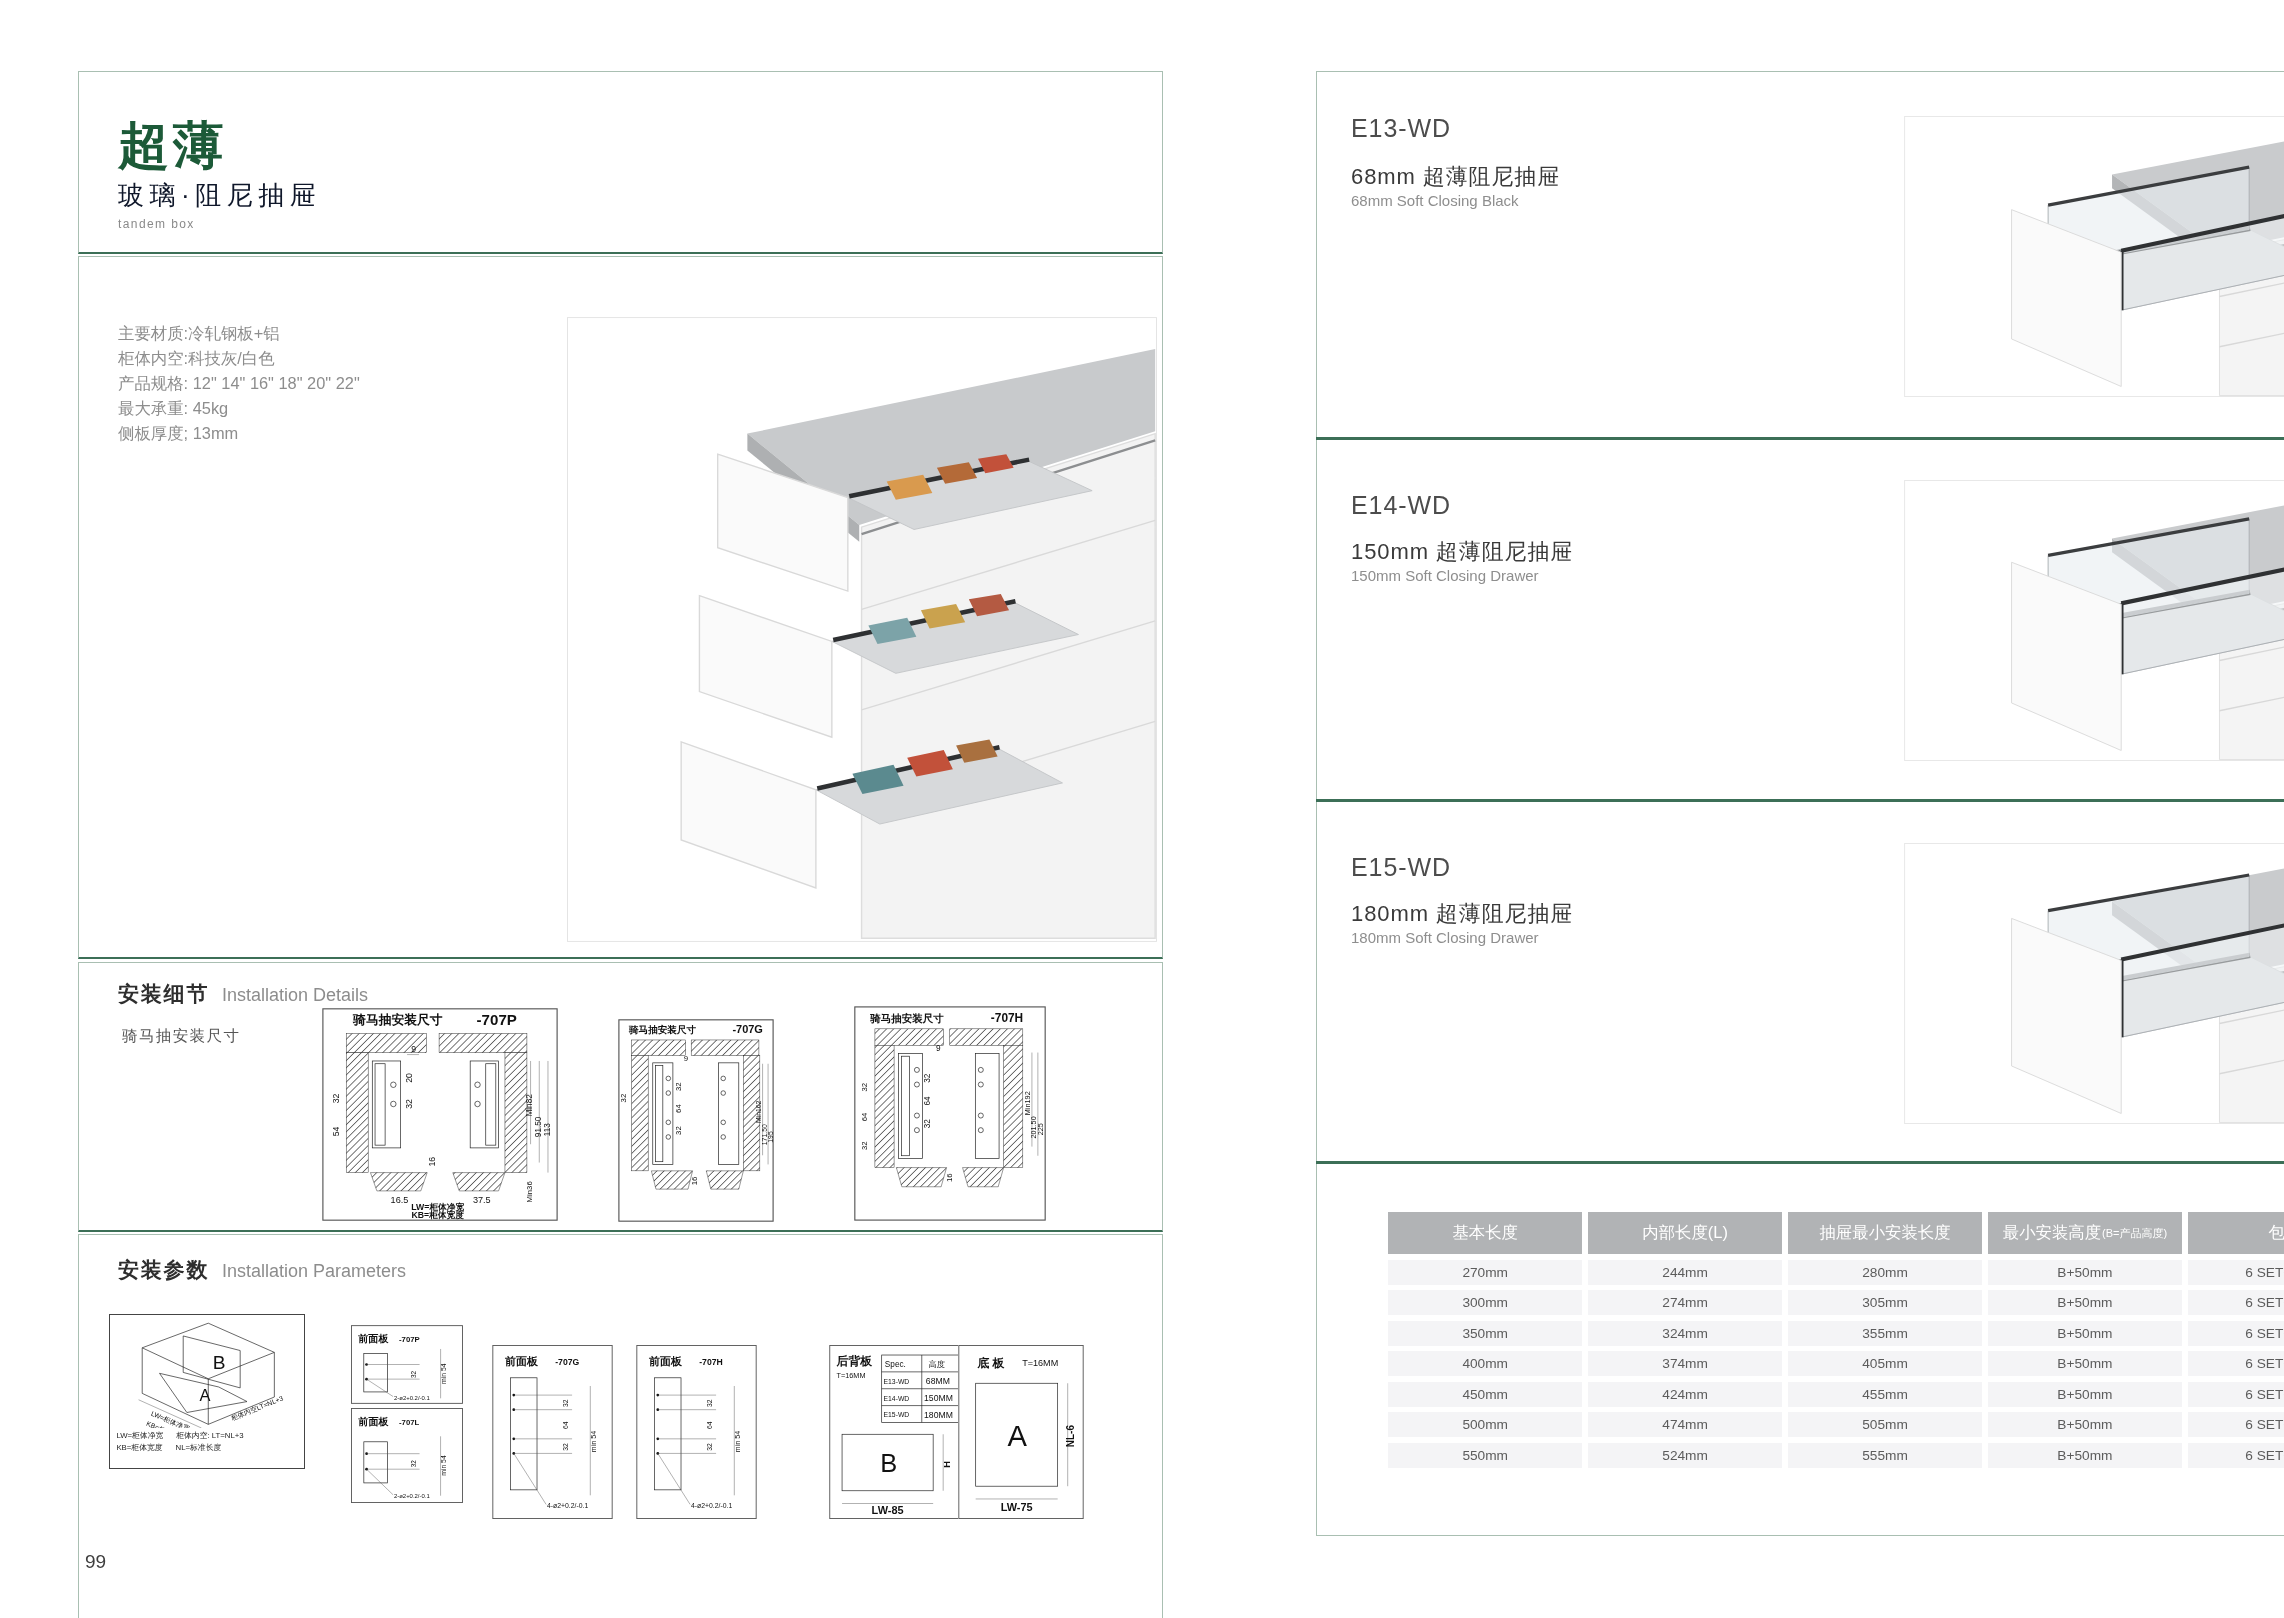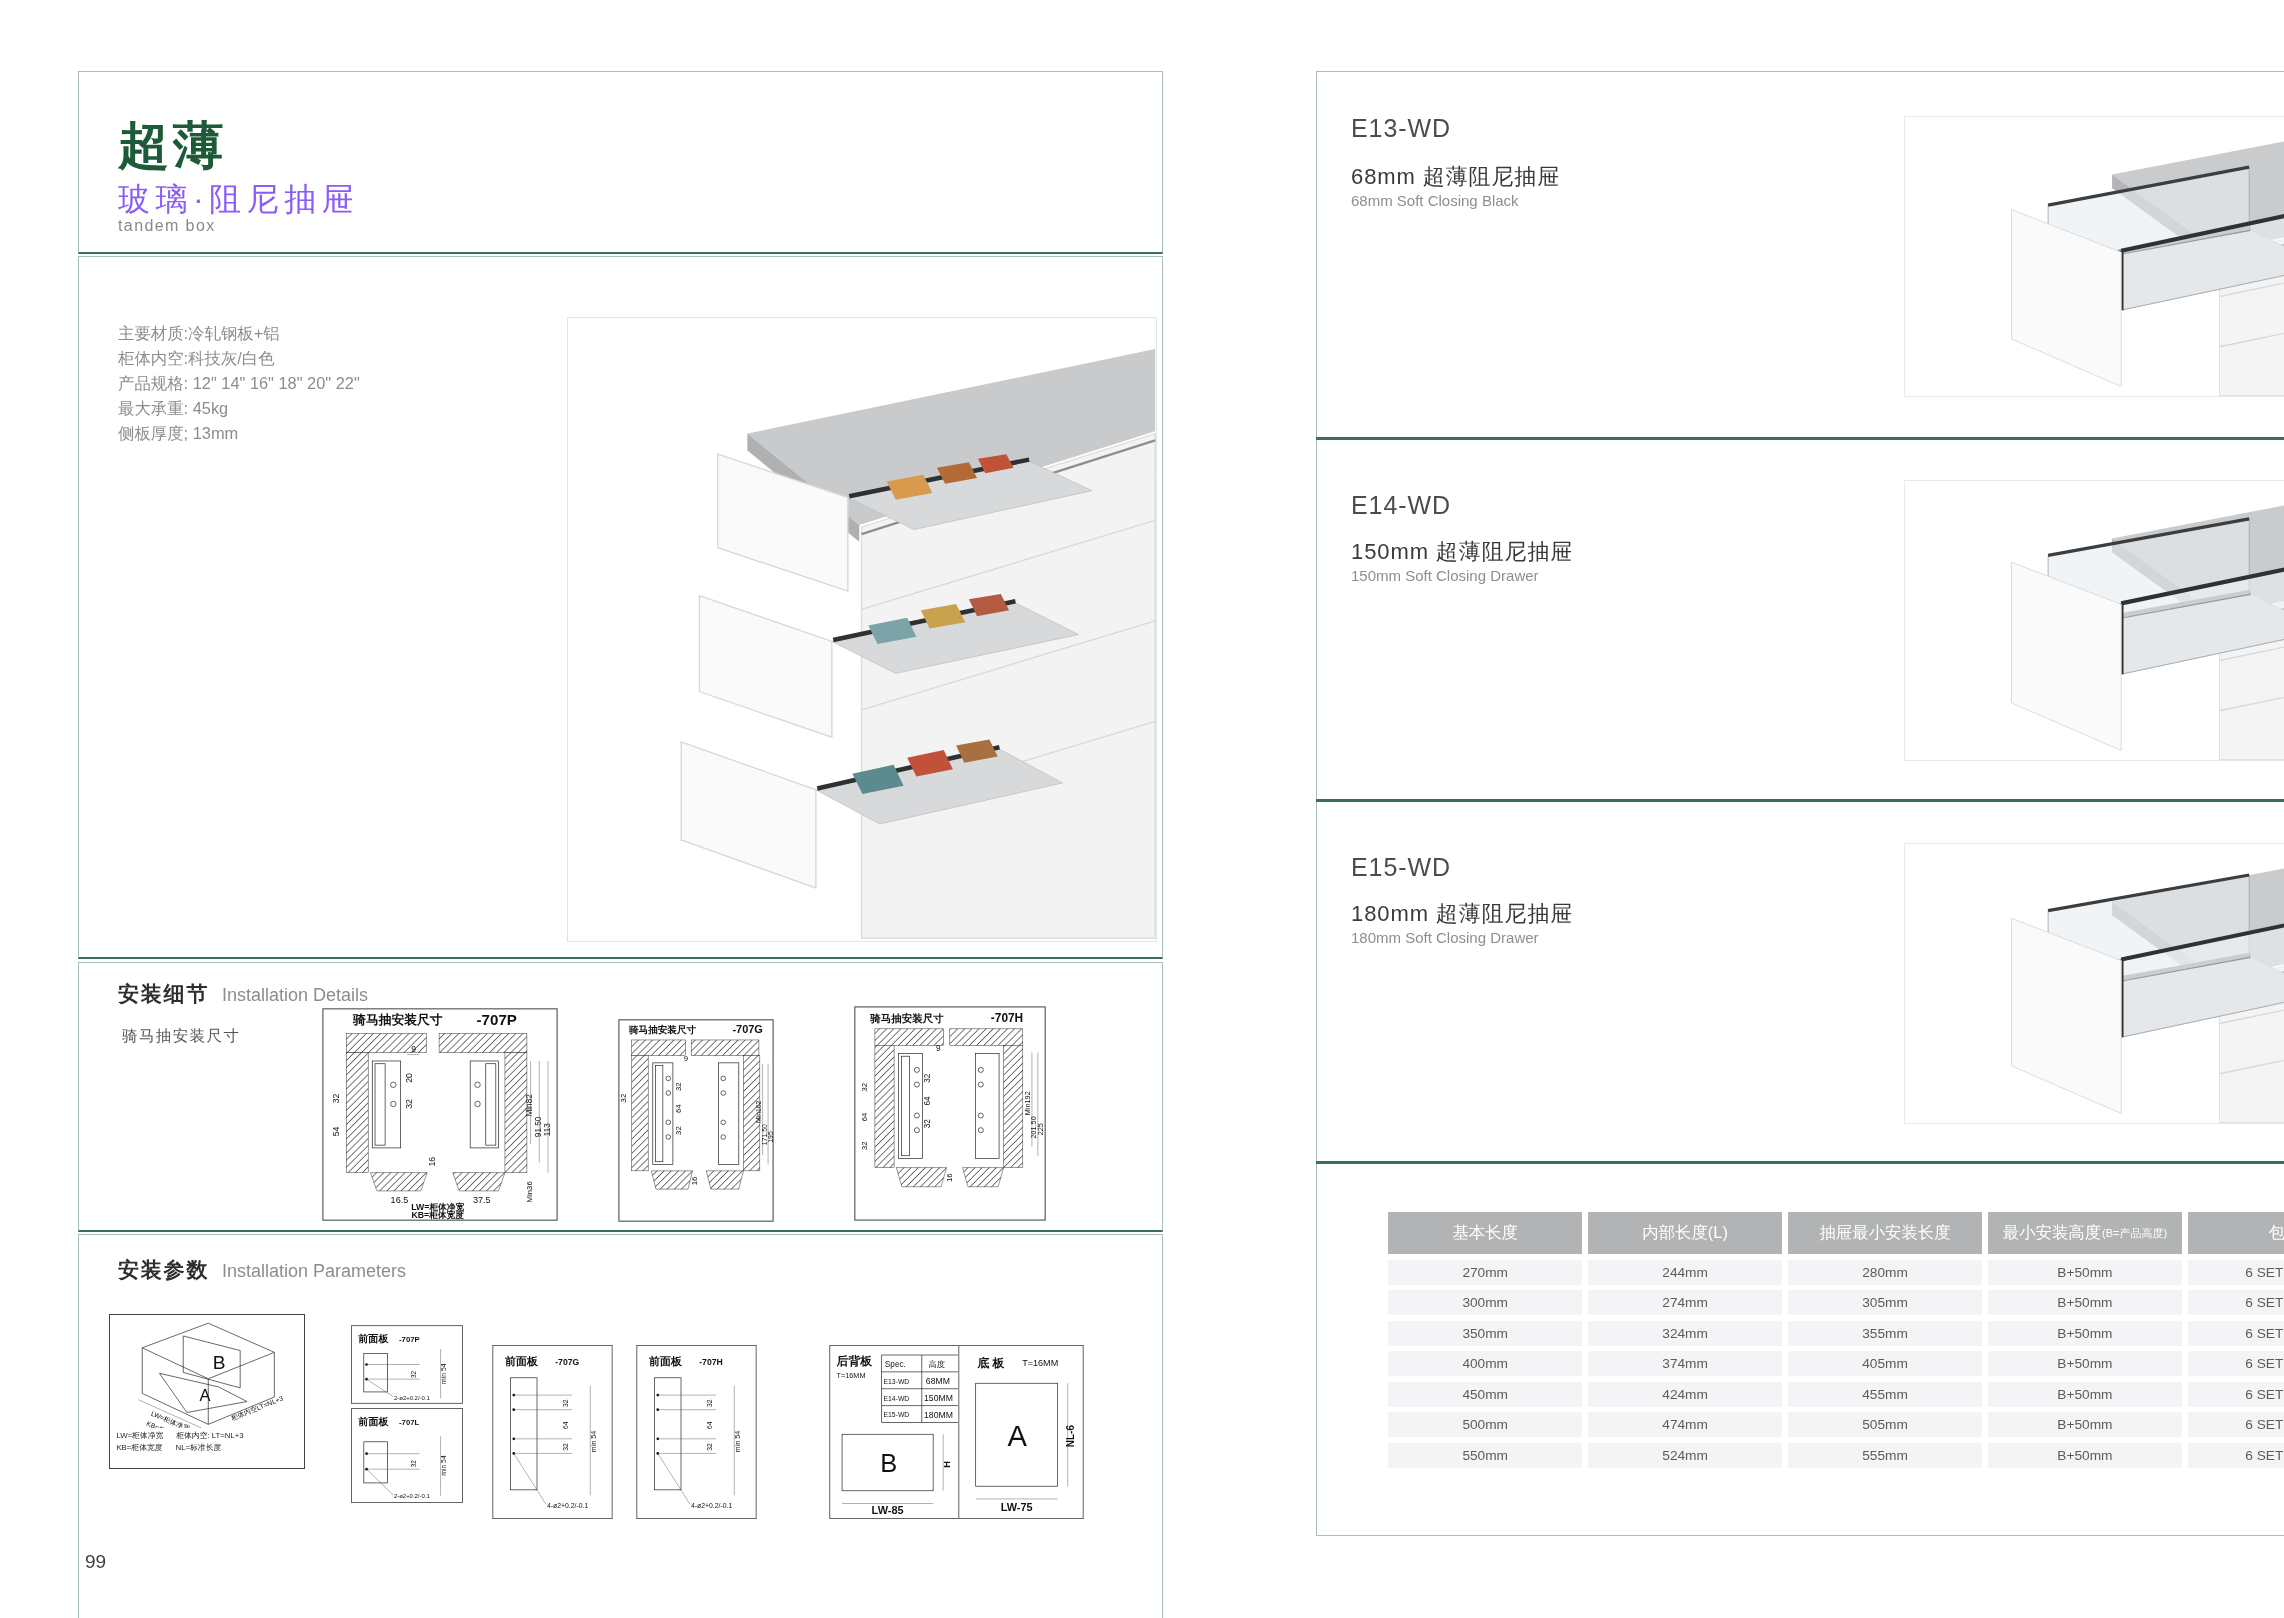--- a/index.html
+++ b/index.html
@@ -3,22 +3,22 @@
 <meta charset="utf-8">
 <style>
   html,body{margin:0;padding:0;background:#fff;}
   .sheet{position:relative;width:2482px;height:1618px;background:#ffffff;overflow:hidden;
          font-family:"Liberation Sans","DejaVu Sans",sans-serif;color:#333;}
   .box{position:absolute;background:#fff;border:1.4px solid #a9bfb2;box-sizing:border-box;}
   .greenline{position:absolute;left:-1.4px;right:-1.4px;height:2.7px;background:#3c6f57;}
   .abs{position:absolute;}
   
   .t-main{font-size:51px;font-weight:bold;color:#1c5a38;letter-spacing:3.7px;}
-  .t-sub{font-size:32px;color:#8b5cf6;letter-spacing:5.5px;}
-  .t-tag{font-size:16px;color:#8a8a8a;letter-spacing:1.4px;}
+  .t-sub{font-size:26px;color:#0f172a;letter-spacing:5.5px;}
+  .t-tag{font-size:12px;color:#8a8a8a;letter-spacing:1.4px;}
   
   .spec-zh{font-size:16.4px;color:#8d8d8d;line-height:25px;white-space:pre;}
   .spec-en{font-size:12.3px;color:#9b9b9b;line-height:18px;white-space:pre;}
   
   .h-zh{font-size:21px;color:#2e2e2e;font-weight:bold;letter-spacing:1.8px;}
   .h-en{font-size:18px;color:#8d8d8d;margin-left:12.8px;font-weight:normal;}
   .h-sub{font-size:15.5px;color:#555;letter-spacing:1.4px;}
   
   .diag{position:absolute;background:#fff;}
   .diag svg{display:block;}

